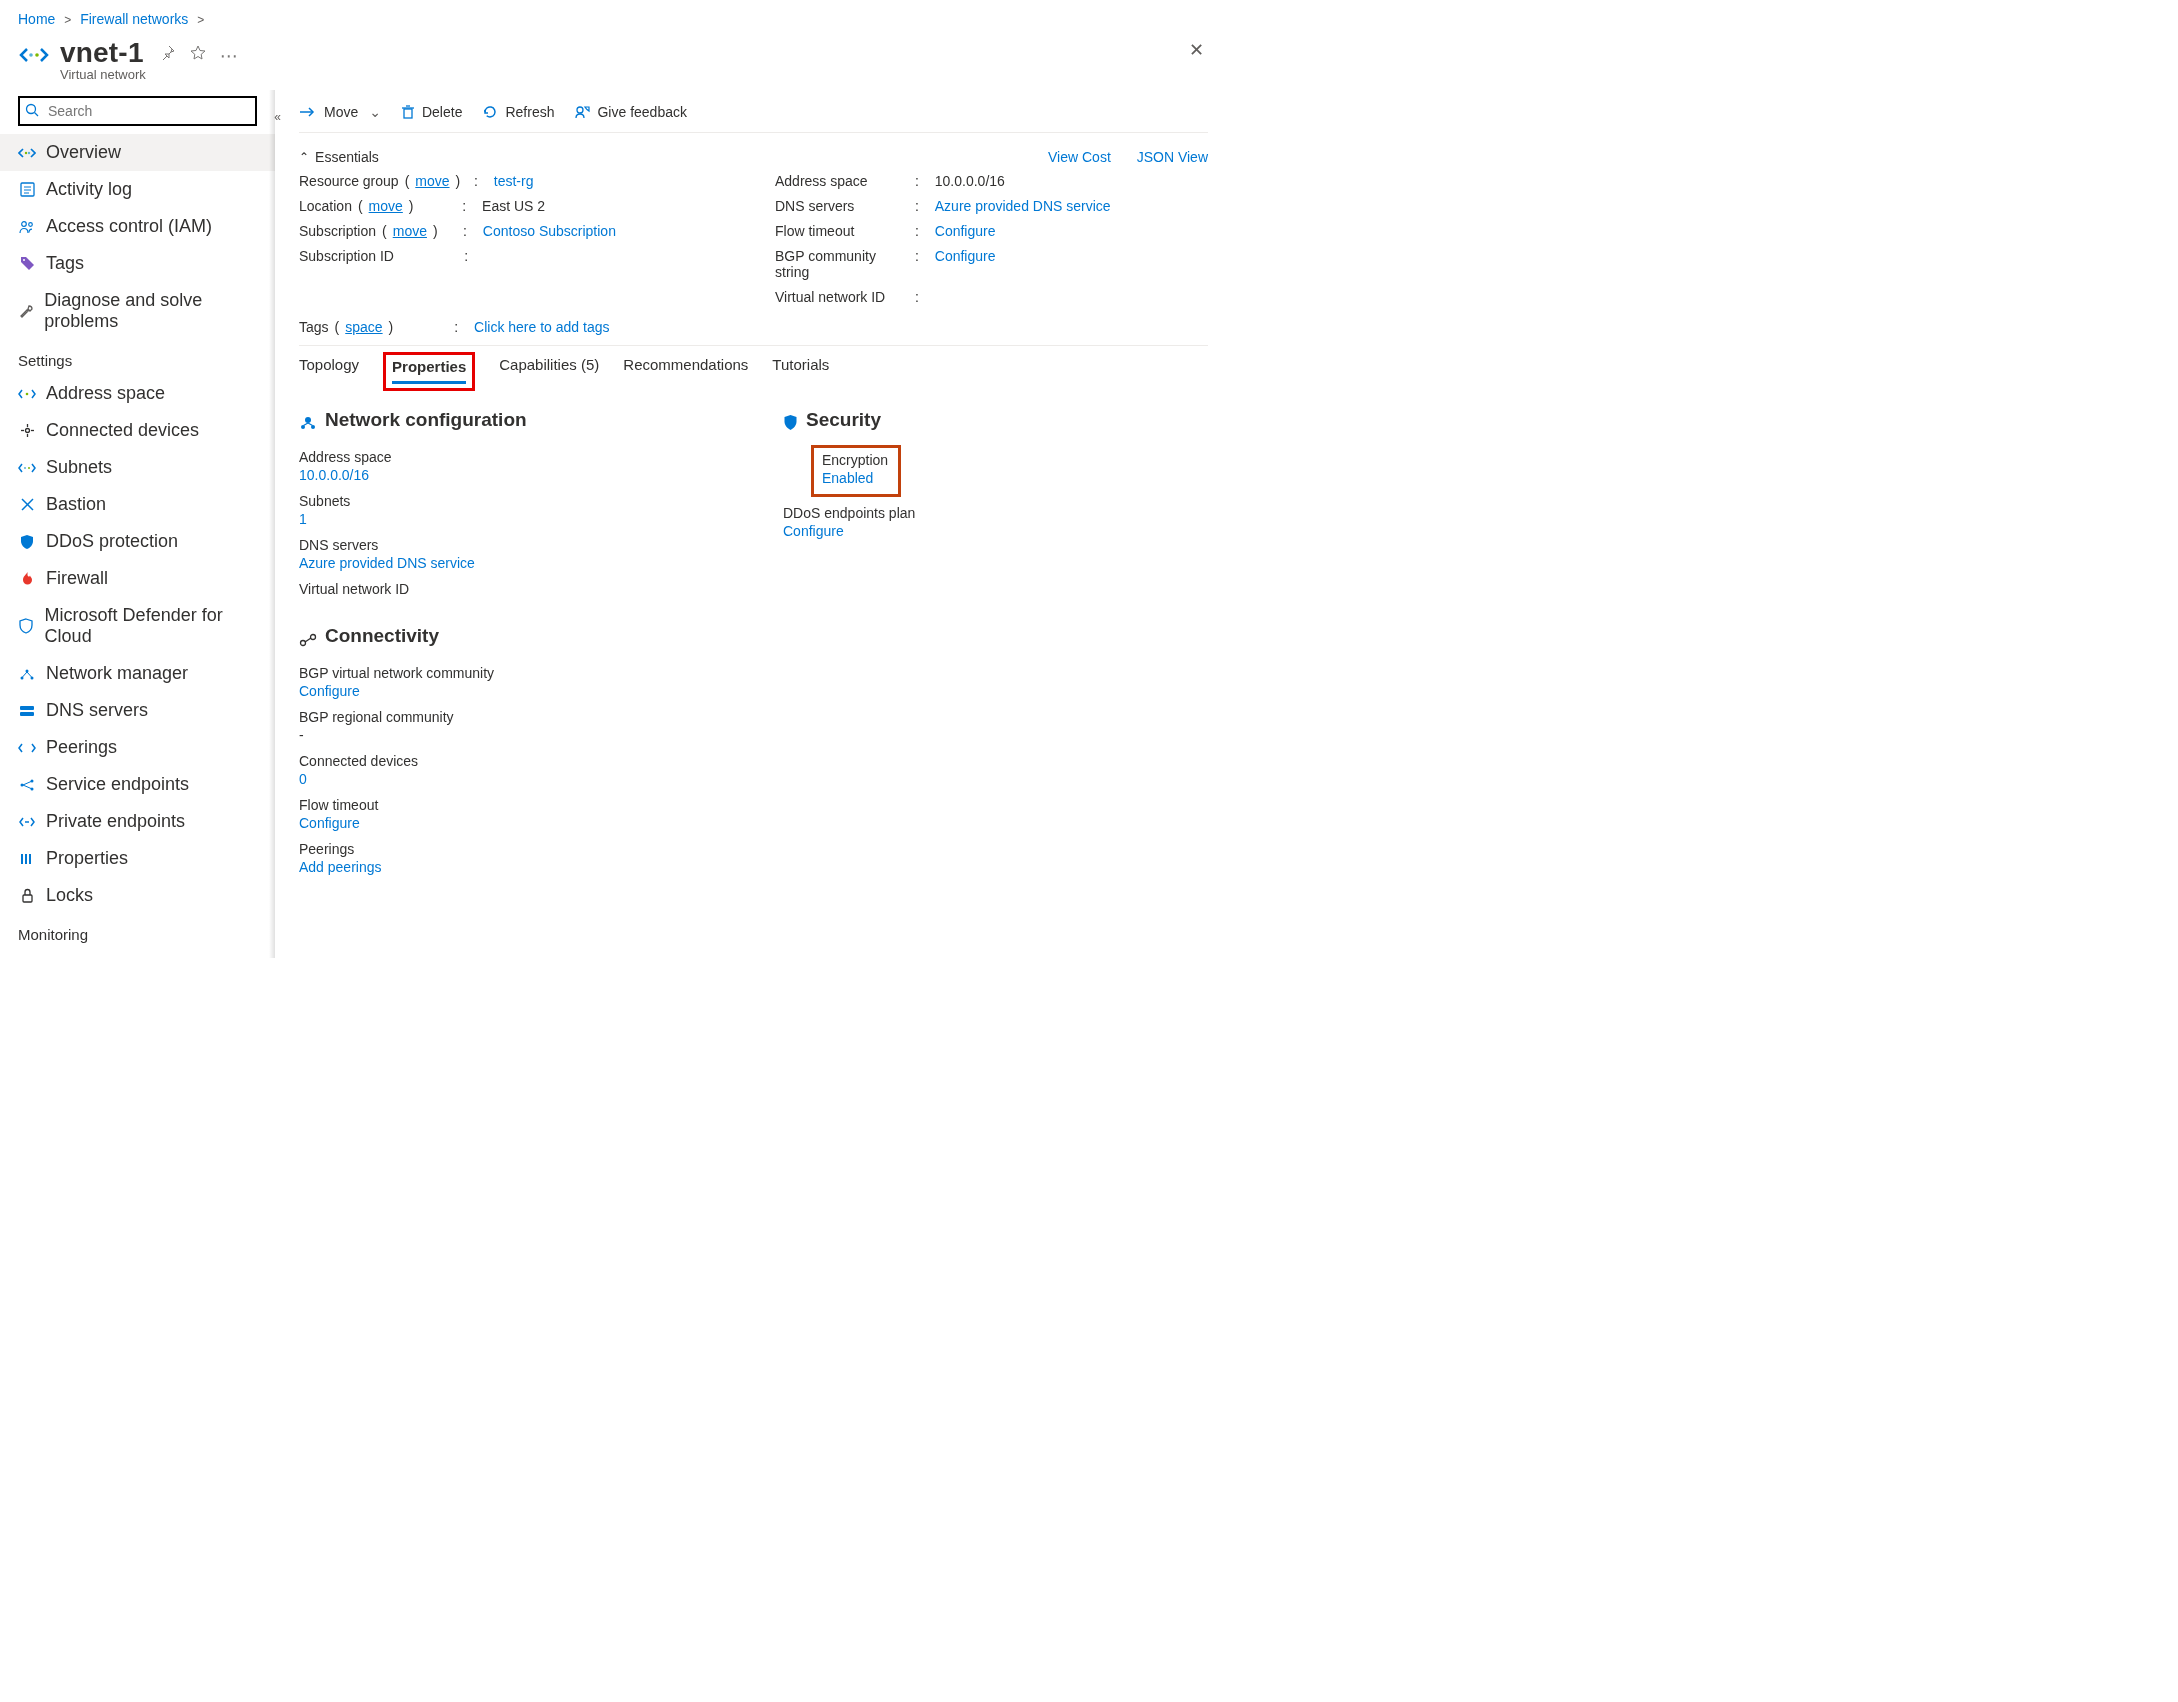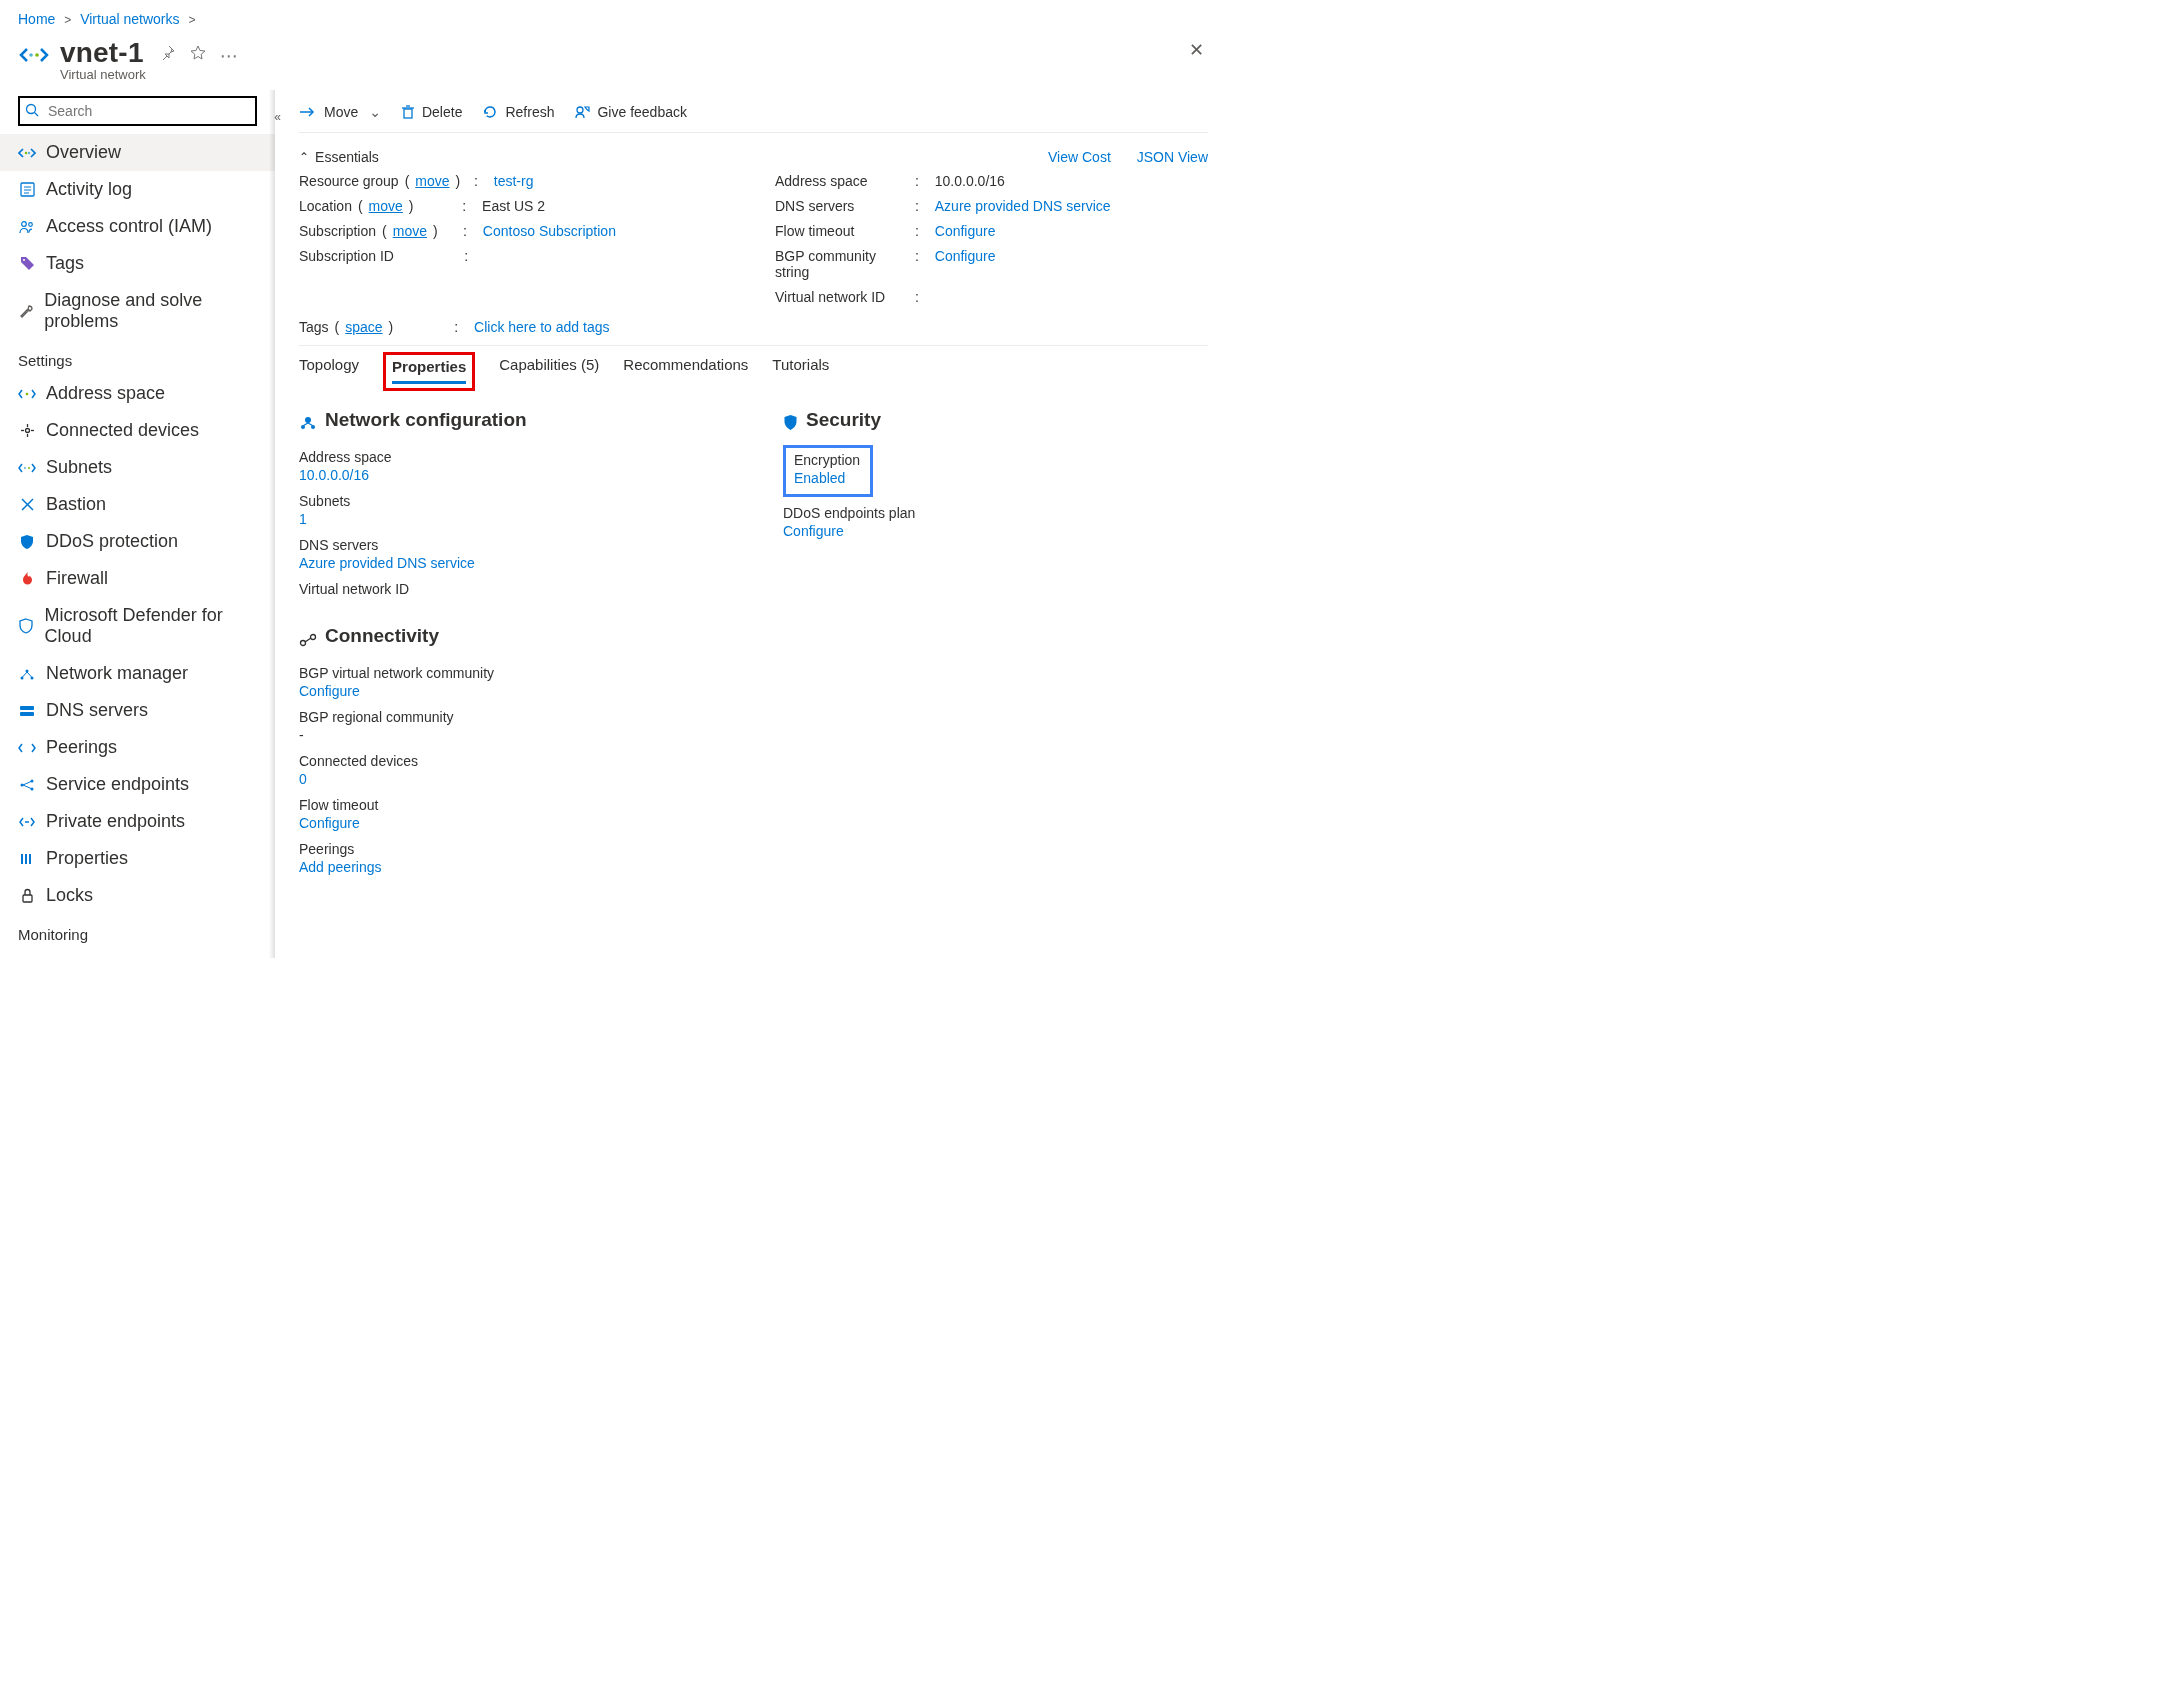--- a/index.html
+++ b/index.html
@@ -63,35 +63,35 @@
   .tab.active { font-weight:600; border-bottom:3px solid #0078d4; }
   .tab-highlight { border: 3px solid #e60000; padding: 3px 6px 4px 6px; margin-top:-4px; }
 
   .panels { display:flex; gap:59px; padding-top: 10px; }
   .panel { flex:1; }
   .panel-title { display:flex; align-items:flex-end; gap:8px; font-weight:600; font-size:19px; margin-bottom: 18px; }
   .panel .field { margin-bottom: 4px; }
   .panel .field .flabel { color:#323130; }
   .panel .field .fval { margin-top:2px; margin-bottom:10px; }
 
-  .red-box { border: 3px solid #3b82f6; display:inline-block; padding: 4px 10px 4px 8px; margin-top:-4px; }
+  .red-box { border: 3px solid #c2410c; display:inline-block; padding: 4px 10px 4px 8px; margin-top:-4px;margin-left:28px; }
 
   .connectivity { margin-top: 28px; }
 
   
   svg { display:block; }
   .muted { color:#605e5c; }
 </style>
 </head>
 <body>
 
 <div class="breadcrumbs">
   <a href="#">Home</a>
   <span class="sep">&gt;</span>
-  <a href="#">Virtual networks</a>
+  <a href="#">Firewall networks</a>
   <span class="sep">&gt;</span>
 </div>
 
 <div class="title-row">
   <div class="title-glyph">
     <svg width="30" height="20" viewBox="0 0 30 20">
         <polyline points="8,4 2,10 8,16" fill="none" stroke="#0078d4" stroke-width="2.5"></polyline>
         <polyline points="22,4 28,10 22,16" fill="none" stroke="#0078d4" stroke-width="2.5"></polyline>
         <circle cx="12" cy="10" r="1.8" fill="#59b4d9"></circle>
         <circle cx="18" cy="10" r="1.8" fill="#7fba00"></circle>

